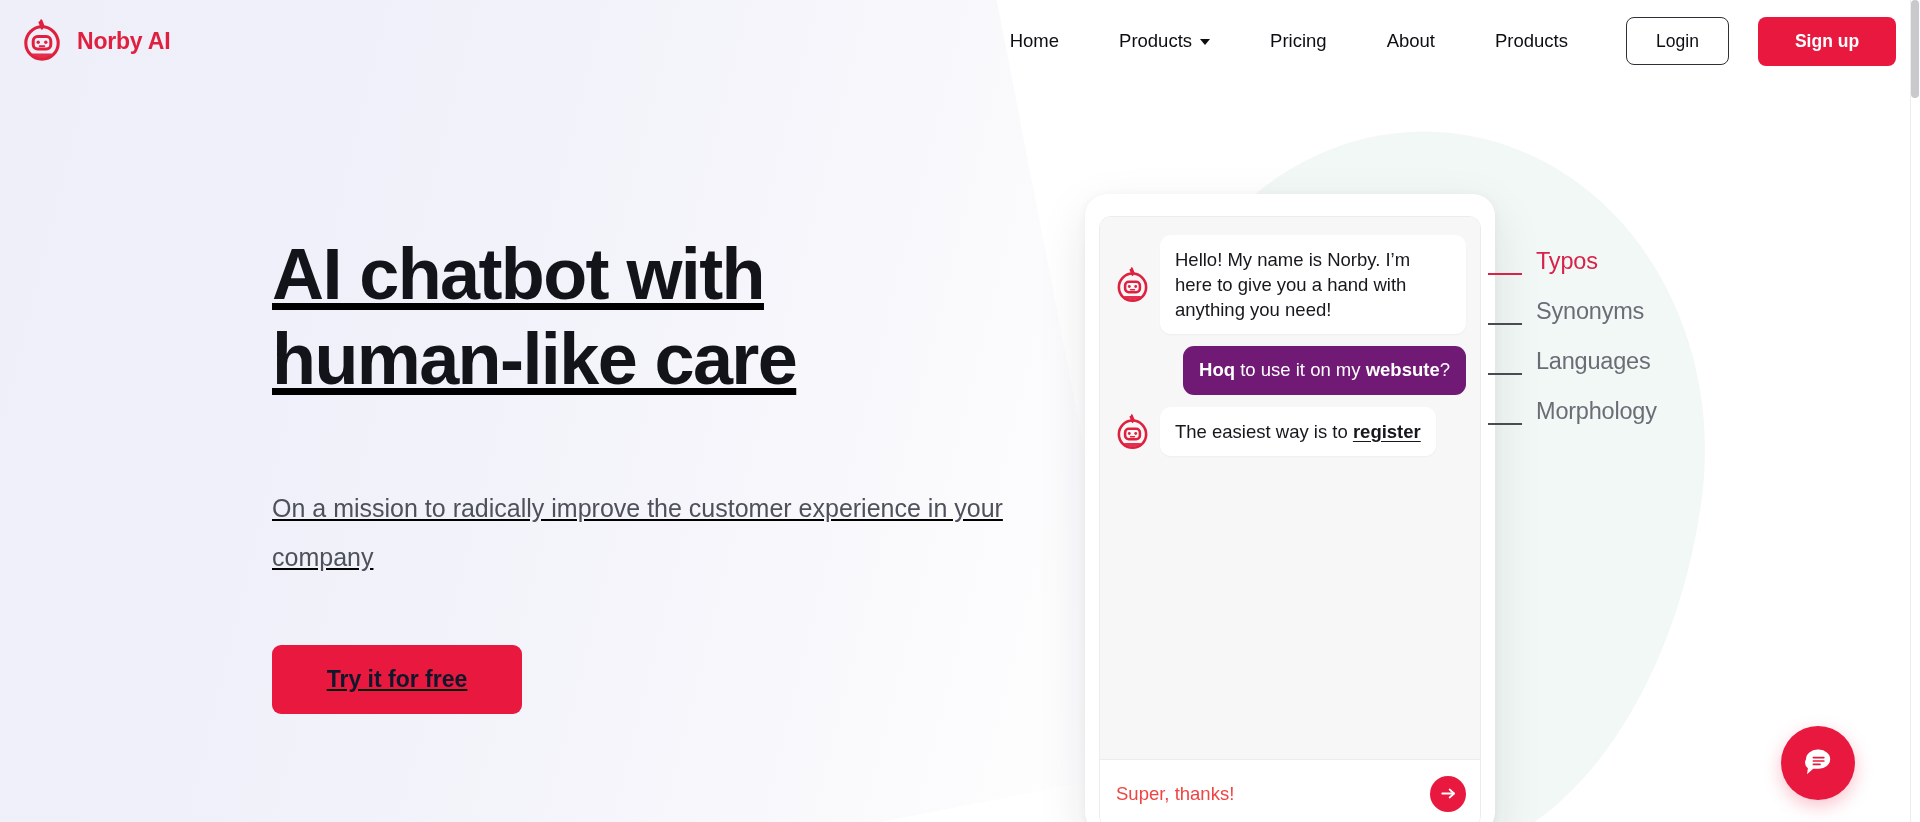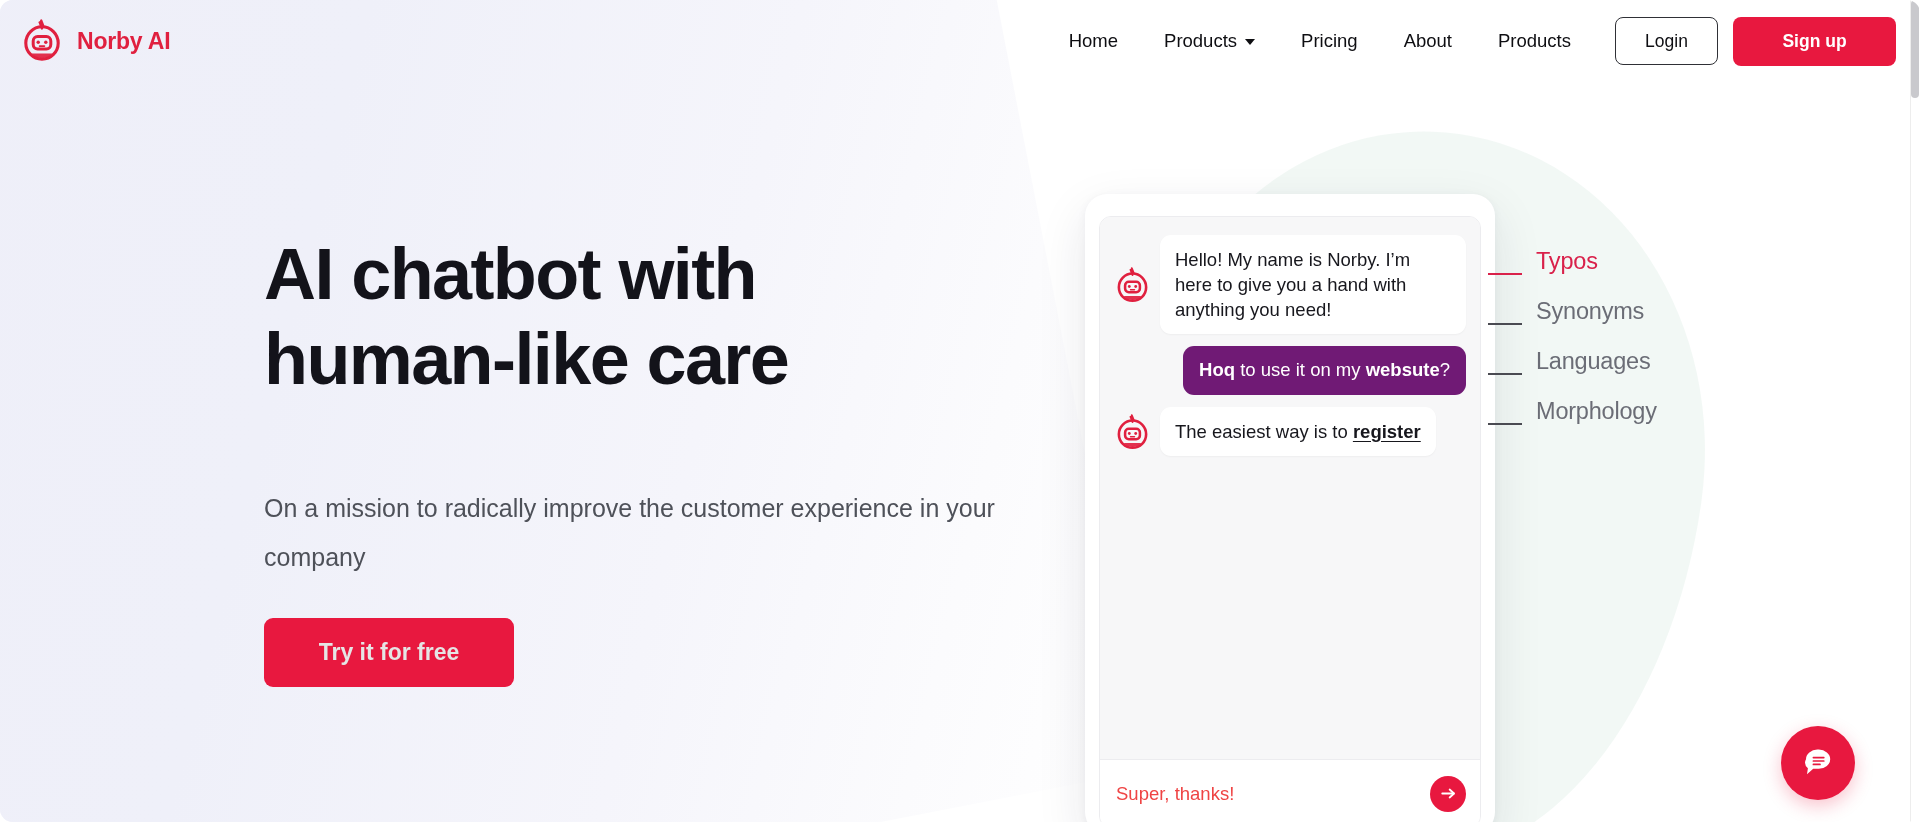--- a/index.html
+++ b/index.html
@@ -9,21 +9,20 @@
     overflow:hidden;
     font-family:"Liberation Sans", sans-serif;
     background:#ffffff;
   }
 
   .page {
     position:relative;
     width:1920px; height:822px;
     overflow:hidden;
     background:#ffffff;
-    border-radius:13px;
   }
 
   
   .bg-lavender {
     position:absolute;
     top:-120px; left:-300px;
     width:1250px; height:1150px;
     background:linear-gradient(115deg, #eeeef8 0%, #eff0f9 42%, #f5f5fb 68%, #fbfbfd 86%, #ffffff 100%);
     transform:rotate(-11deg);
     transform-origin:top left;
@@ -64,21 +63,21 @@
   .brand-mark { width:44px; height:44px; display:block; }
   .brand-name {
     font-size:23px; font-weight:bold;
     color:#e0203f;
     letter-spacing:-0.2px;
     white-space:nowrap;
   }
 
   .nav {
     margin-left:auto;
-    display:flex; align-items:center; gap:2px;
+    display:flex; align-items:center; gap:16px;
   }
   .nav-link {
     font-size:18.5px;
     color:#0e0e12;
     padding:0 22px;
     text-decoration:none;
     white-space:nowrap;
     display:flex; align-items:center; gap:8px;
     cursor:pointer;
   }
@@ -98,21 +97,21 @@
     border-radius:8px;
     background:#ffffff;
     font-size:17.5px;
     color:#0e0e12;
     font-family:"Liberation Sans", sans-serif;
     cursor:pointer;
     display:flex; align-items:center; justify-content:center;
   }
   .btn-signup {
     margin-left:13px; margin-right:24px;
-    width:163px; height:49px;
+    width:138px; height:49px;
     border:none;
     border-radius:8px;
     background:#e8183f;
     color:#ffffff;
     font-size:17.5px;
     font-weight:bold;
     font-family:"Liberation Sans", sans-serif;
     cursor:pointer;
     display:flex; align-items:center; justify-content:center;
   }
@@ -130,46 +129,47 @@
     position:absolute;
     top:0; right:1px;
     width:8px; height:98px;
     background:#c9c9cd;
     border-radius:4px;
   }
 
   
   .hero {
     position:absolute;
-    left:264px; top:232px;
+    left:272px; top:232px;
     width:760px;
     z-index:10;
+    text-decoration:underline;
   }
   .hero-title {
     font-size:72px;
     line-height:1.18;
     font-weight:bold;
     letter-spacing:-1.6px;
     color:#13131a;
   }
   .hero-sub {
     margin-top:82px;
     font-size:25px;
     line-height:1.95;
     color:#4e5159;
     max-width:740px;
     font-weight:400;
   }
   .btn-try {
-    margin-top:37px;
+    margin-top:64px;
     width:250px; height:69px;
     border:none;
     border-radius:9px;
     background:#e8183f;
-    color:#e5e5e5;
+    color:#0f172a;
     font-size:23px;
     font-weight:bold;
     font-family:"Liberation Sans", sans-serif;
     cursor:pointer;
     display:flex; align-items:center; justify-content:center;
   }
 
   
   .chat-card {
     position:absolute;

